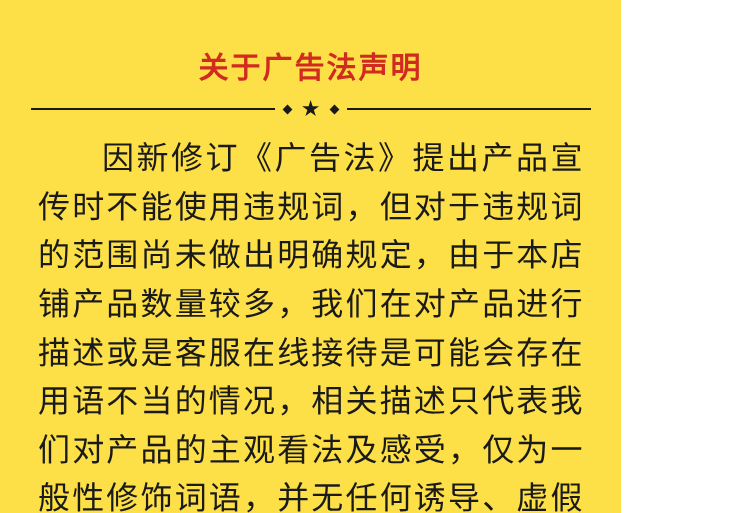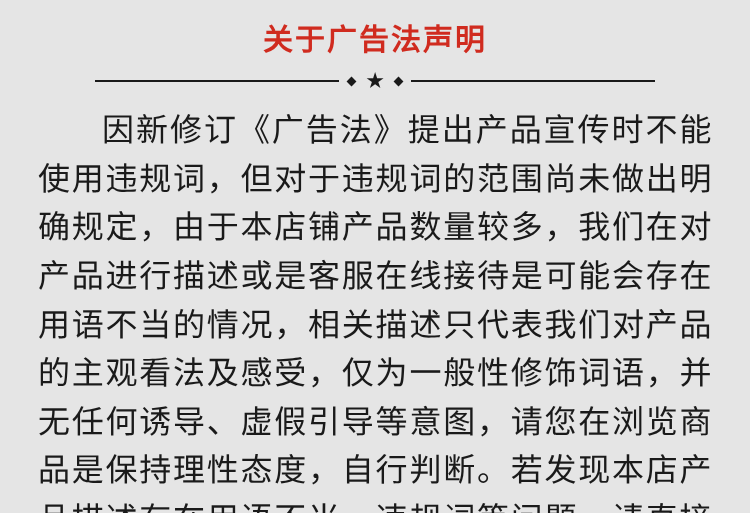--- a/index.html
+++ b/index.html
@@ -11,24 +11,24 @@
     width: 750px;
     height: 513px;
     background: #ffffff;
     font-family: "DejaVu Sans", "Liberation Sans", sans-serif;
     overflow: hidden;
   }
 
   .notice-card {
     position: relative;
     box-sizing: border-box;
-    width: 750px;
+    width: 621px;
     height: 513px;
-    background: #e5e5e5;
-    padding: 8px 38px 20px 38px;
+    background: #fde047;
+    padding: 36px 38px 20px 38px;
     display: flex;
     flex-direction: column;
     align-items: center;
   }
 
   .notice-title {
     color: #d02b1f;
     font-size: 30px;
     font-weight: bold;
     letter-spacing: 2px;

